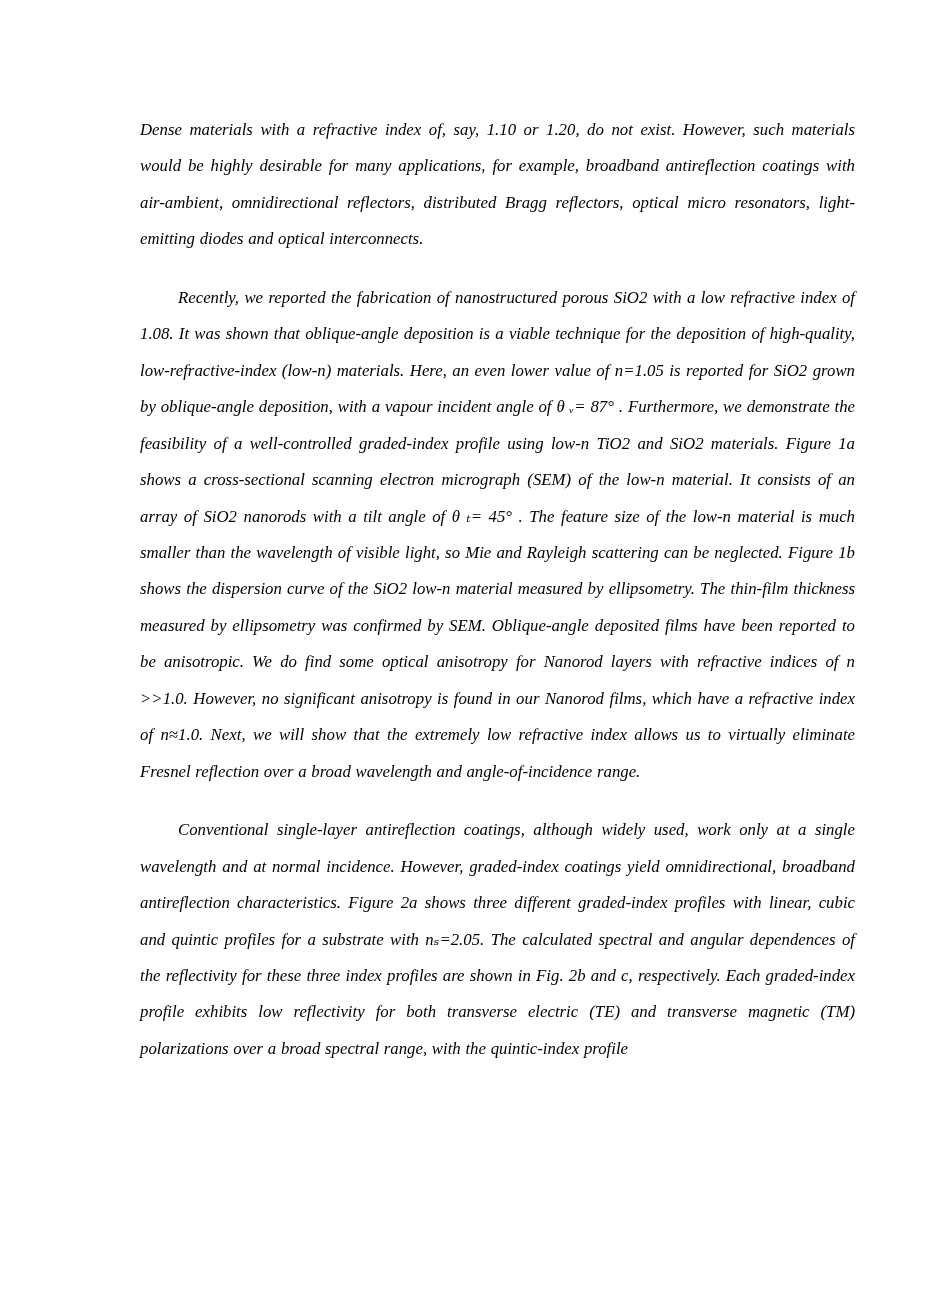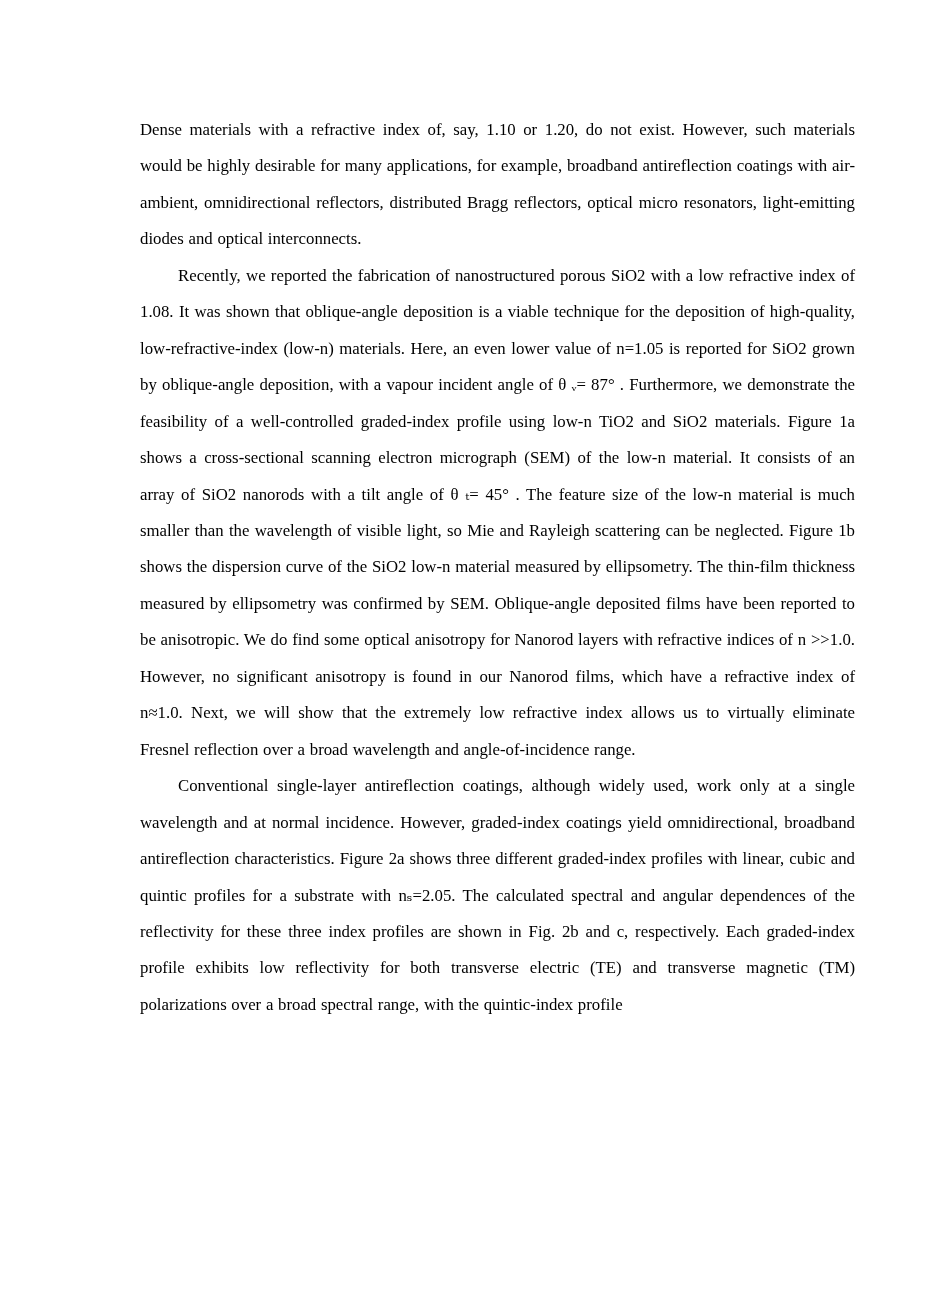--- a/index.html
+++ b/index.html
@@ -14,32 +14,34 @@
       overflow: hidden;
       font-family: "Liberation Serif", "DejaVu Serif", serif;
       color: #000000;
     }
     .page {
       box-sizing: border-box;
       width: 926px;
       height: 980px;
       padding: 112px 71px 0 140px;
       background: #ffffff;
+      font-style: italic;
     }
     .para {
       margin: 0;
       font-size: 16.8px;
       line-height: 36.45px;
       text-align: justify;
       text-justify: inter-word;
       word-spacing: 0.5px;
       color: #000000;
     }
     .para.indent {
       text-indent: 38px;
+      margin-top: 22px;
     }
   </style>
 </head>
 <body>
 
 <div class="page">
   <p class="para">Dense materials with a refractive index of, say, 1.10 or 1.20, do not exist. However, such materials would be highly desirable for many applications, for example, broadband antireflection coatings with air-ambient, omnidirectional reflectors, distributed Bragg reflectors, optical micro resonators, light-emitting diodes and optical interconnects.</p>
   <p class="para indent">Recently, we reported the fabrication of nanostructured porous SiO2 with a low refractive index of 1.08. It was shown that oblique-angle deposition is a viable technique for the deposition of high-quality, low-refractive-index (low-n) materials. Here, an even lower value of n=1.05 is reported for SiO2 grown by oblique-angle deposition, with a vapour incident angle of θ ᵥ= 87° . Furthermore, we demonstrate the feasibility of a well-controlled graded-index profile using low-n TiO2 and SiO2 materials. Figure 1a shows a cross-sectional scanning electron micrograph (SEM) of the low-n material. It consists of an array of SiO2 nanorods with a tilt angle of θ ₜ= 45° . The feature size of the low-n material is much smaller than the wavelength of visible light, so Mie and Rayleigh scattering can be neglected. Figure 1b shows the dispersion curve of the SiO2 low-n material measured by ellipsometry. The thin-film thickness measured by ellipsometry was confirmed by SEM. Oblique-angle deposited films have been reported to be anisotropic. We do find some optical anisotropy for Nanorod layers with refractive indices of n &gt;&gt;1.0. However, no significant anisotropy is found in our Nanorod films, which have a refractive index of n≈1.0. Next, we will show that the extremely low refractive index allows us to virtually eliminate Fresnel reflection over a broad wavelength and angle-of-incidence range.</p>
   <p class="para indent">Conventional single-layer antireflection coatings, although widely used, work only at a single wavelength and at normal incidence. However, graded-index coatings yield omnidirectional, broadband antireflection characteristics. Figure 2a shows three different graded-index profiles with linear, cubic and quintic profiles for a substrate with nₛ=2.05. The calculated spectral and angular dependences of the reflectivity for these three index profiles are shown in Fig. 2b and c, respectively. Each graded-index profile exhibits low reflectivity for both transverse electric (TE) and transverse magnetic (TM) polarizations over a broad spectral range, with the quintic-index profile</p>
 </div>

